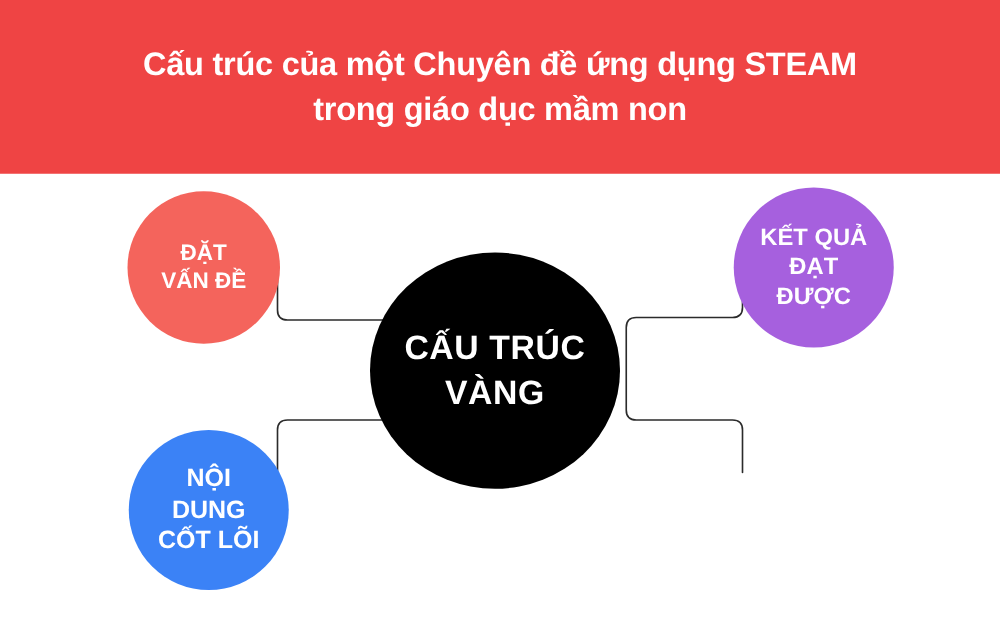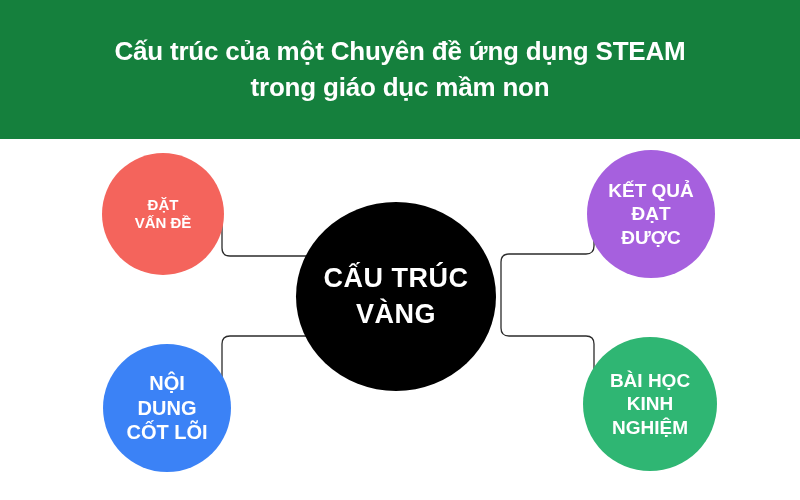--- a/index.html
+++ b/index.html
@@ -18,21 +18,21 @@
     overflow: hidden;
   }
 
   
   #header-band {
     position: absolute;
     left: 0;
     top: 0;
     width: 800px;
     height: 139px;
-    background: #15803d;
+    background: #ef4444;
     display: flex;
     align-items: center;
     justify-content: center;
   }
   #header-title {
     color: #ffffff;
     font-size: 26px;
     font-weight: bold;
     line-height: 1.35;
     text-align: center;
@@ -86,21 +86,21 @@
     z-index: 3;
   }
   #node-center .node-label { line-height: 1.3; }
 
   #node-dat-van-de {
     left: 102px;
     top: 153px;
     width: 122px;
     height: 122px;
     background: #f4645c;
-    font-size: 15px;
+    font-size: 18px;
     z-index: 2;
   }
 
   #node-noi-dung-cot-loi {
     left: 103px;
     top: 344px;
     width: 128px;
     height: 128px;
     background: #3b82f6;
     font-size: 20px;
@@ -172,24 +172,19 @@
 ĐẠT
 ĐƯỢC</span>
   </div>
 
   <div class="node" id="node-noi-dung-cot-loi">
     <span class="node-label">NỘI
 DUNG
 CỐT  LÕI</span>
   </div>
 
-  <div class="node" id="node-bai-hoc-kinh-nghiem">
-    <span class="node-label">BÀI HỌC
-KINH
-NGHIỆM</span>
-  </div>
 
   <div class="node" id="node-center">
     <span class="node-label">CẤU TRÚC
 VÀNG</span>
   </div>
 
 </div>
 
 </body></html>

